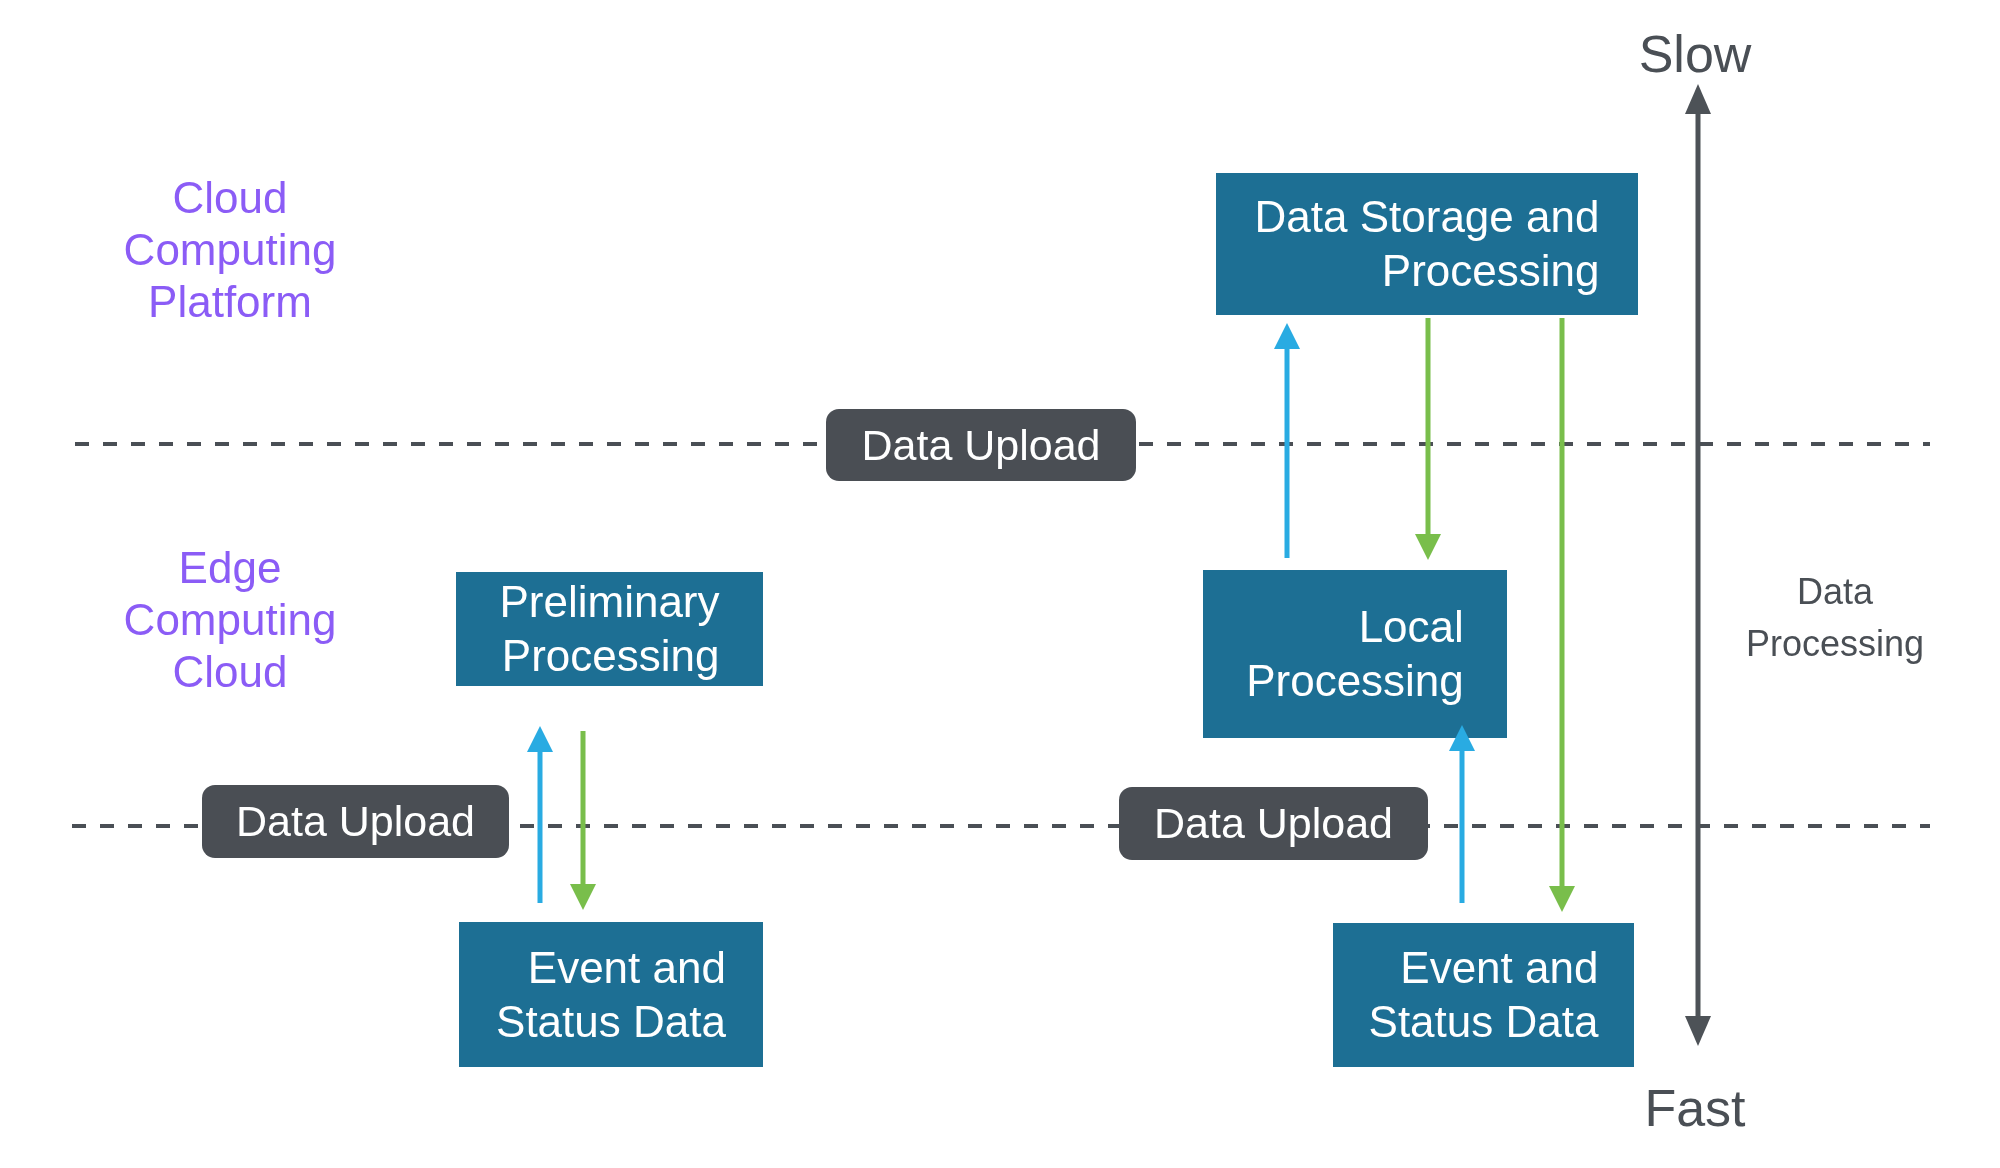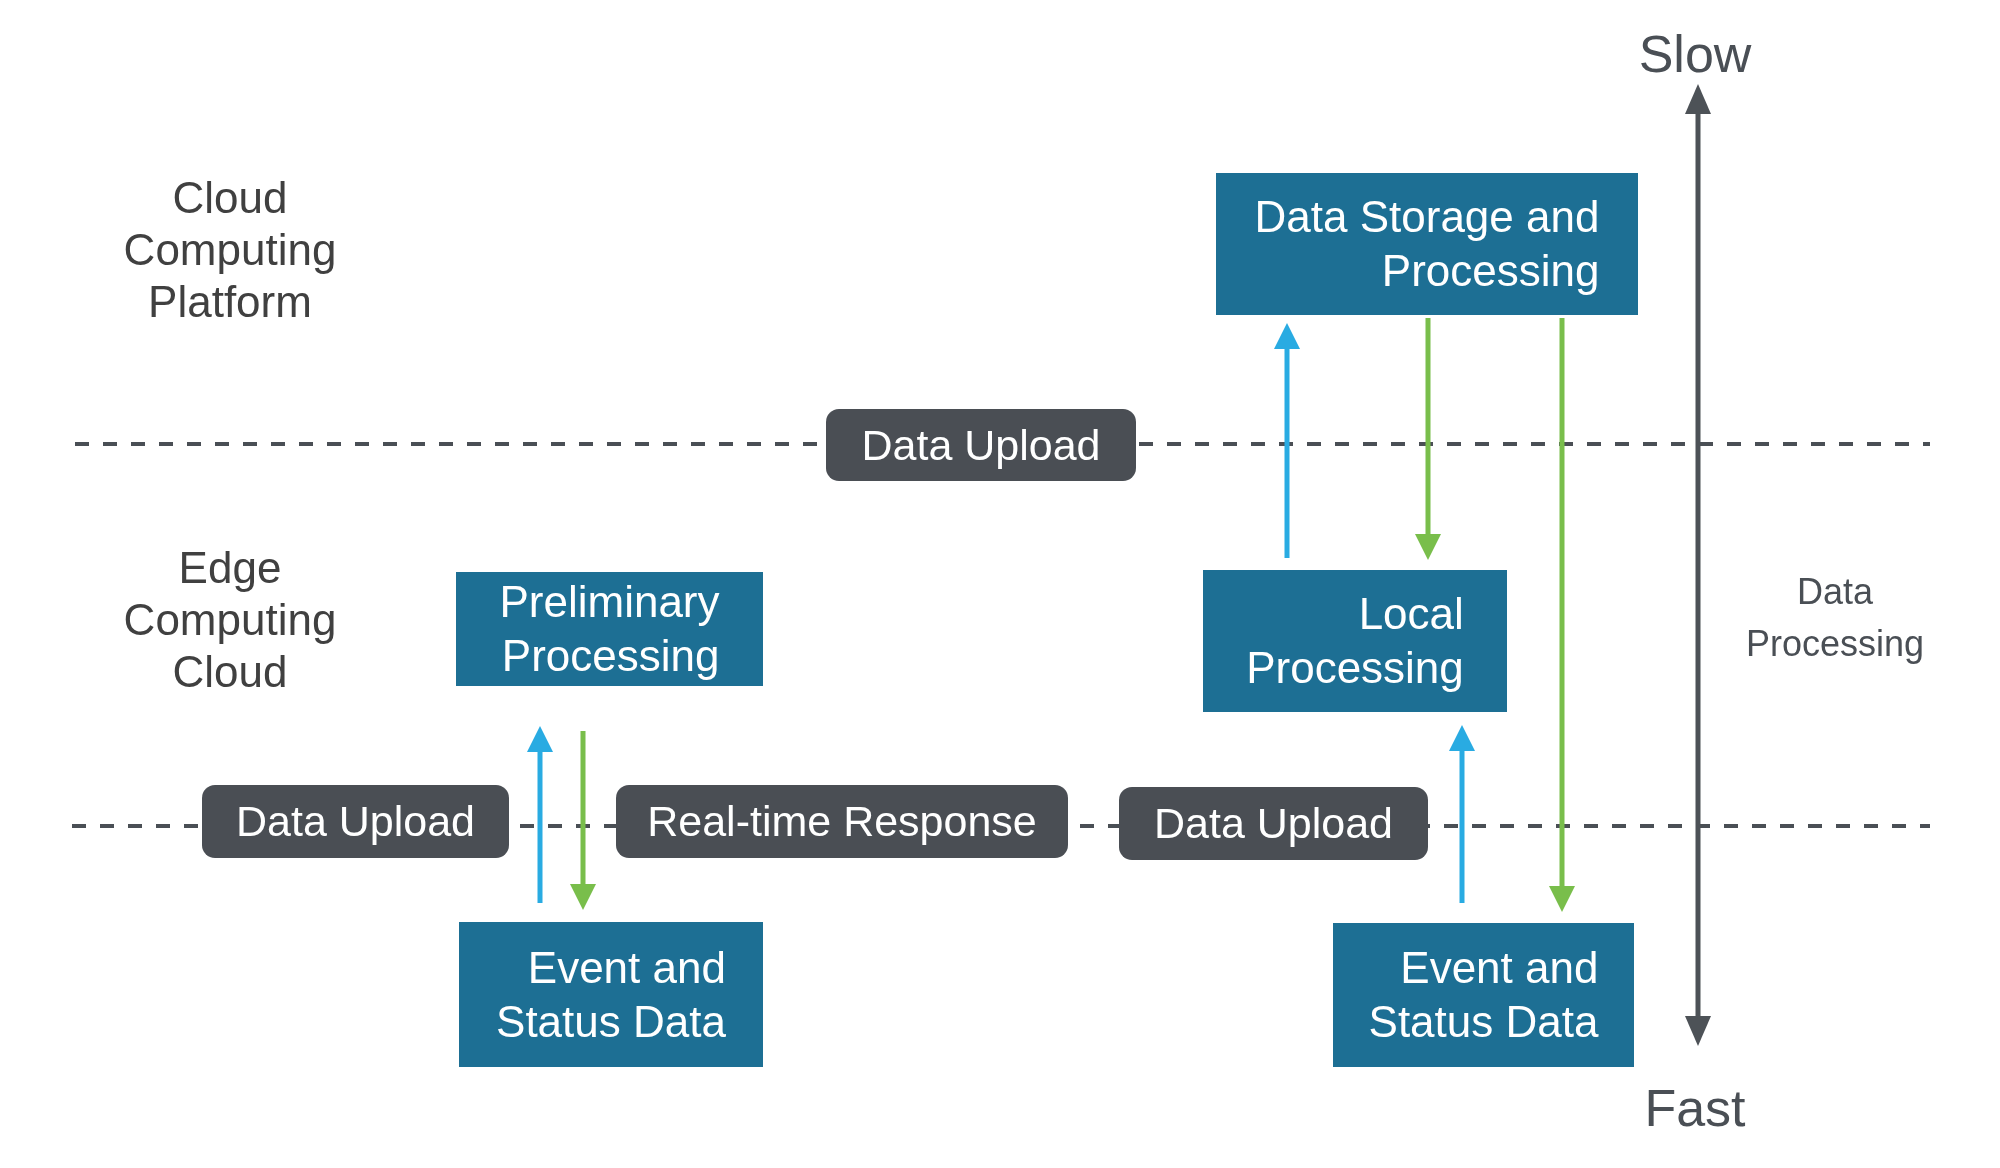--- a/index.html
+++ b/index.html
@@ -6,21 +6,21 @@
   .canvas{
     position:relative;
     width:2000px;height:1168px;
     background:#ffffff;
     font-family:"Liberation Sans","DejaVu Sans",sans-serif;
     overflow:hidden;
   }
   svg.layer{position:absolute;left:0;top:0;width:2000px;height:1168px;pointer-events:none;}
   .layer-label{
     position:absolute;
-    color:#404040;
+    color:#8b5cf6;
     font-size:44px;
     line-height:52px;
     text-align:center;
     white-space:pre-line;
   }
   .process-box{
     position:absolute;
     background:#1d6f94;
     color:#ffffff;
     font-size:44px;
@@ -68,30 +68,29 @@
 Computing
 Platform</div>
   <div class="layer-label" style="left:30px;top:542px;width:400px;">Edge
 Computing
 Cloud</div>
 
   <div class="process-box" style="left:1216px;top:173px;width:422px;height:142px;">Data Storage and
 Processing</div>
   <div class="process-box" style="left:456px;top:572px;width:307px;height:114px;">Preliminary
 Processing</div>
-  <div class="process-box" style="left:1203px;top:570px;width:304px;height:142px;">Local
+  <div class="process-box" style="left:1203px;top:570px;width:304px;height:168px;">Local
 Processing</div>
   <div class="process-box" style="left:459px;top:922px;width:304px;height:145px;">Event and
 Status Data</div>
   <div class="process-box" style="left:1333px;top:923px;width:301px;height:144px;">Event and
 Status Data</div>
 
   <div class="flow-label" style="left:826px;top:409px;width:310px;height:72px;">Data Upload</div>
   <div class="flow-label" style="left:202px;top:785px;width:307px;height:73px;">Data Upload</div>
-  <div class="flow-label" style="left:616px;top:785px;width:452px;height:73px;">Real-time Response</div>
   <div class="flow-label" style="left:1119px;top:787px;width:309px;height:73px;">Data Upload</div>
 
   <svg class="layer">
 
     <g>
       <line x1="540" y1="903" x2="540" y2="750" stroke="#29abe2" stroke-width="5"></line>
       <polygon points="527,752 553,752 540,726" fill="#29abe2"></polygon>
     </g>
 
     <g>

